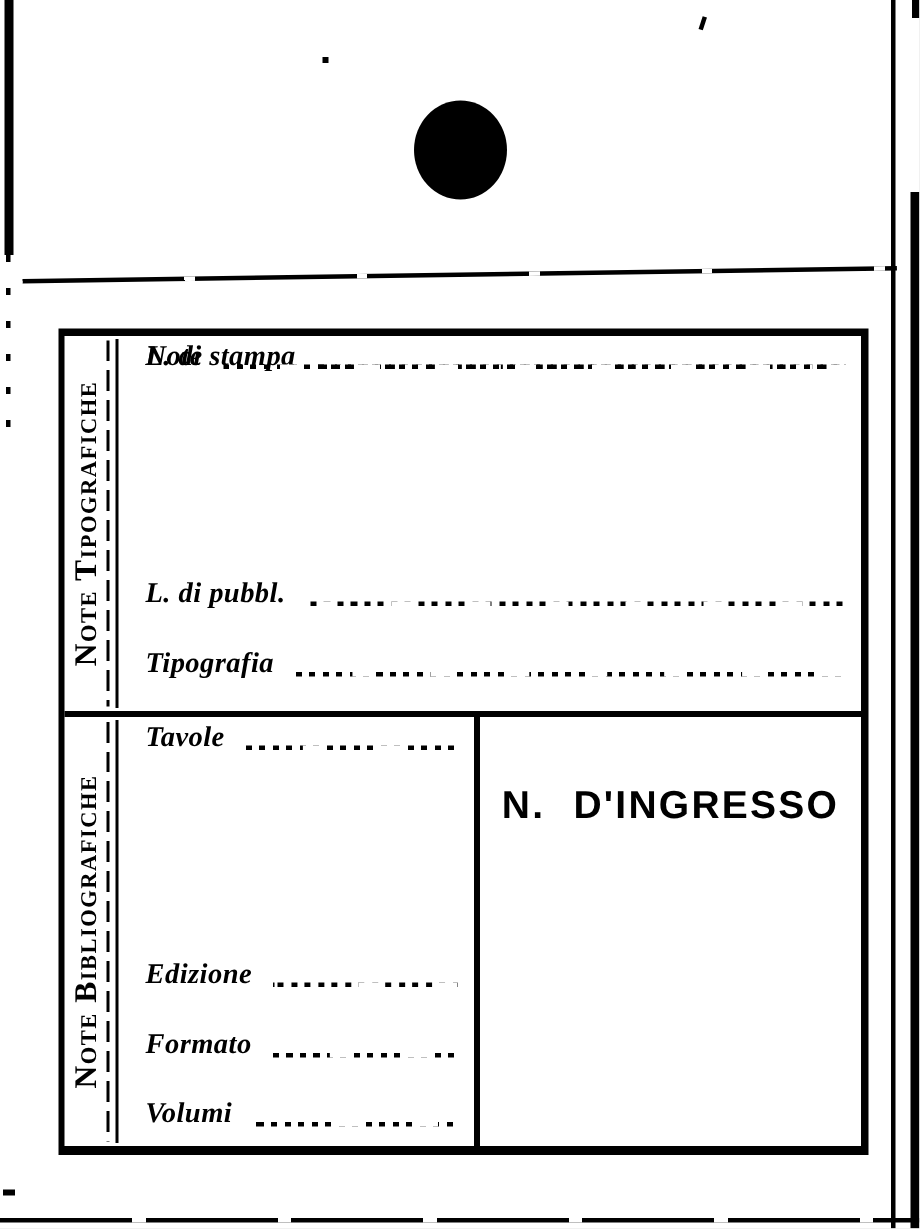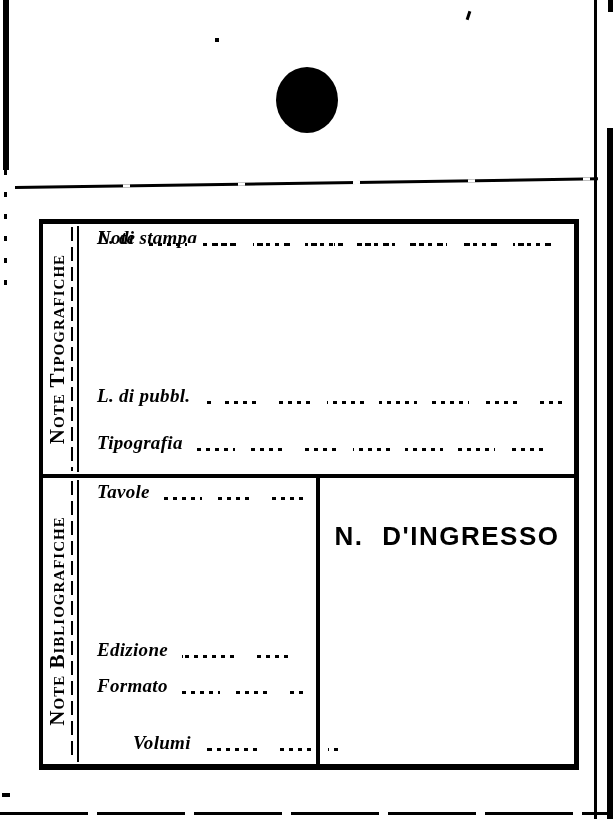--- a/index.html
+++ b/index.html
@@ -62,22 +62,22 @@
   .rows-top .field-row:nth-of-type(2){top:64px;}
   .rows-top .field-row:nth-of-type(3){top:111px;}
   .rows-top .field-row:nth-of-type(4){top:158px;text-align:center;}
   .rows-top .field-row:nth-of-type(5){top:205px;}
 
   .rows-bottom .field-row{left:54px;right:auto;width:208px;}
   .rows-bottom .field-row:nth-of-type(1){top:20px;}
   .rows-bottom .field-row:nth-of-type(2){top:66px;}
   .rows-bottom .field-row:nth-of-type(3){top:112px;}
   .rows-bottom .field-row:nth-of-type(4){top:158px;align-items:flex-end;}
-  .rows-bottom .field-row:nth-of-type(5){top:194px;justify-content:space-between;}
-  .rows-bottom .field-row:nth-of-type(6){top:251px;margin-left:36px;}
+  .rows-bottom .field-row:nth-of-type(5){top:205px;justify-content:space-between;}
+  .rows-bottom .field-row:nth-of-type(6){top:251px;}
 
   .v-divider{position:absolute;left:273px;top:0;bottom:0;width:4px;background:#000;}
   .ingresso-cell{position:absolute;left:277px;right:0;top:0;bottom:0;margin-top:27px;}
   .ingresso-heading{
     position:absolute;left:0;right:0;top:16px;text-align:center;
     font-family:"Liberation Sans",sans-serif;font-weight:bold;font-size:26px;
     letter-spacing:1.5px;word-spacing:10px;white-space:nowrap;
   }
 </style>
 </head>

